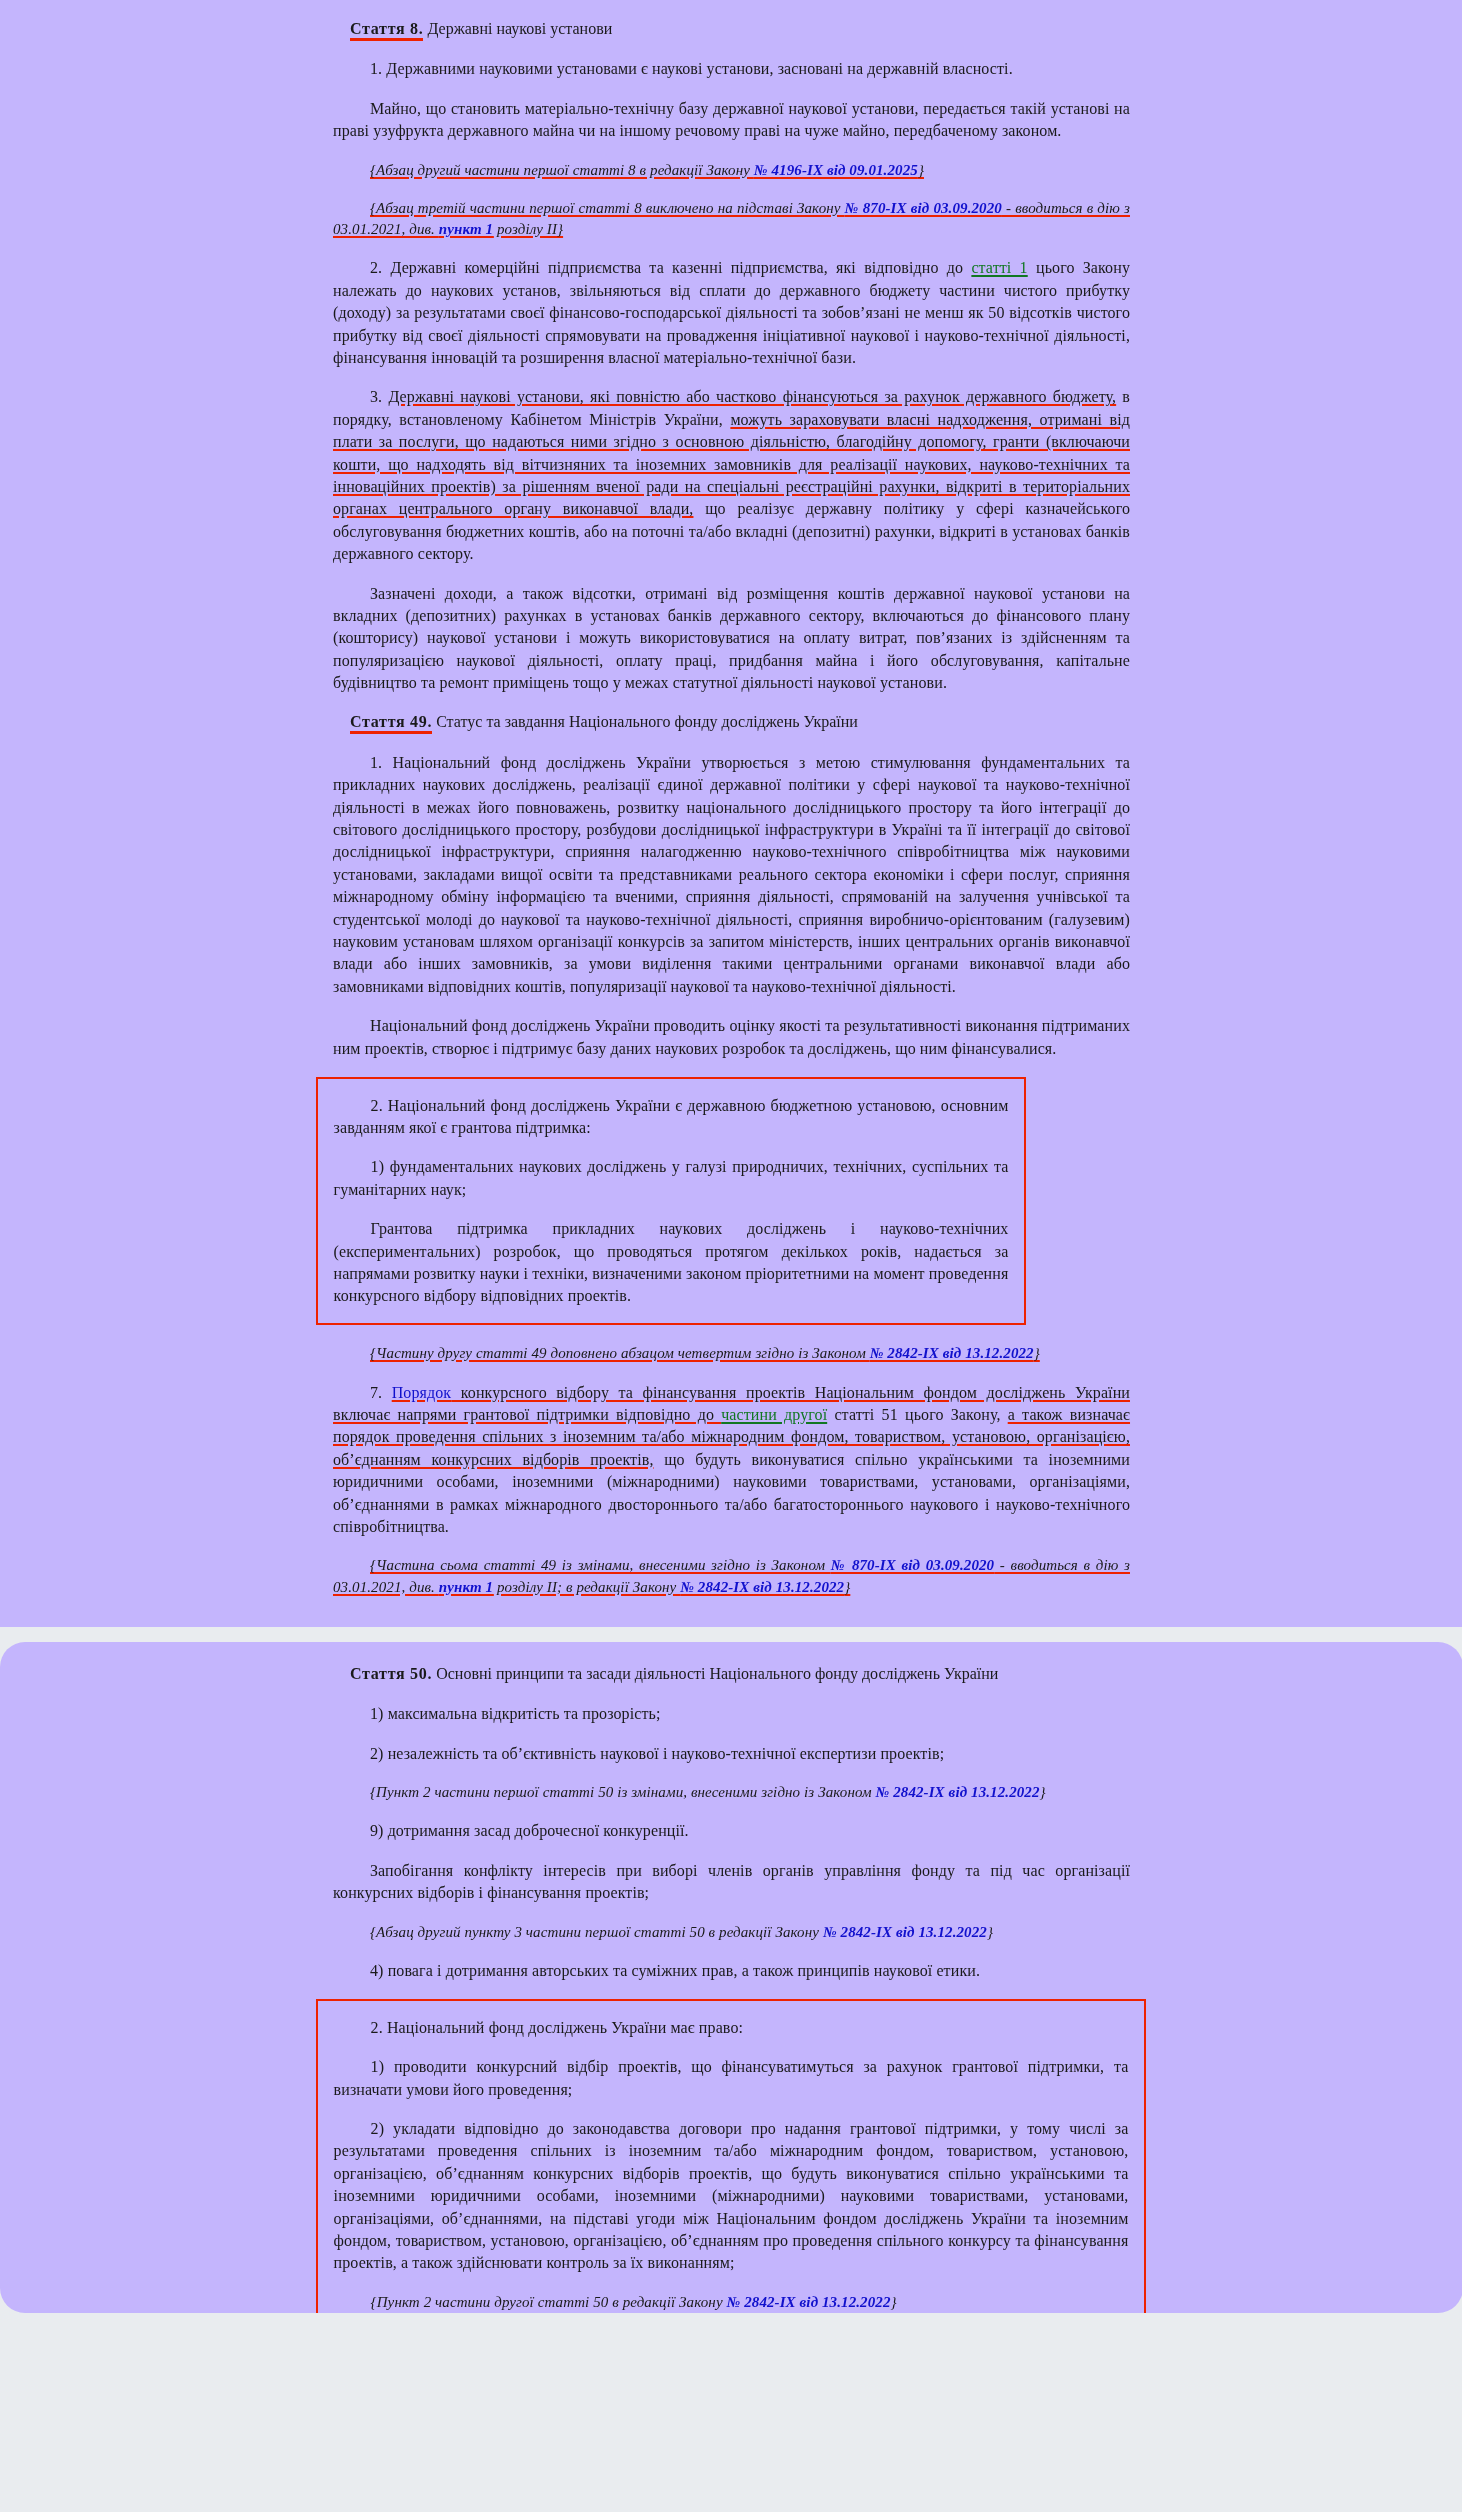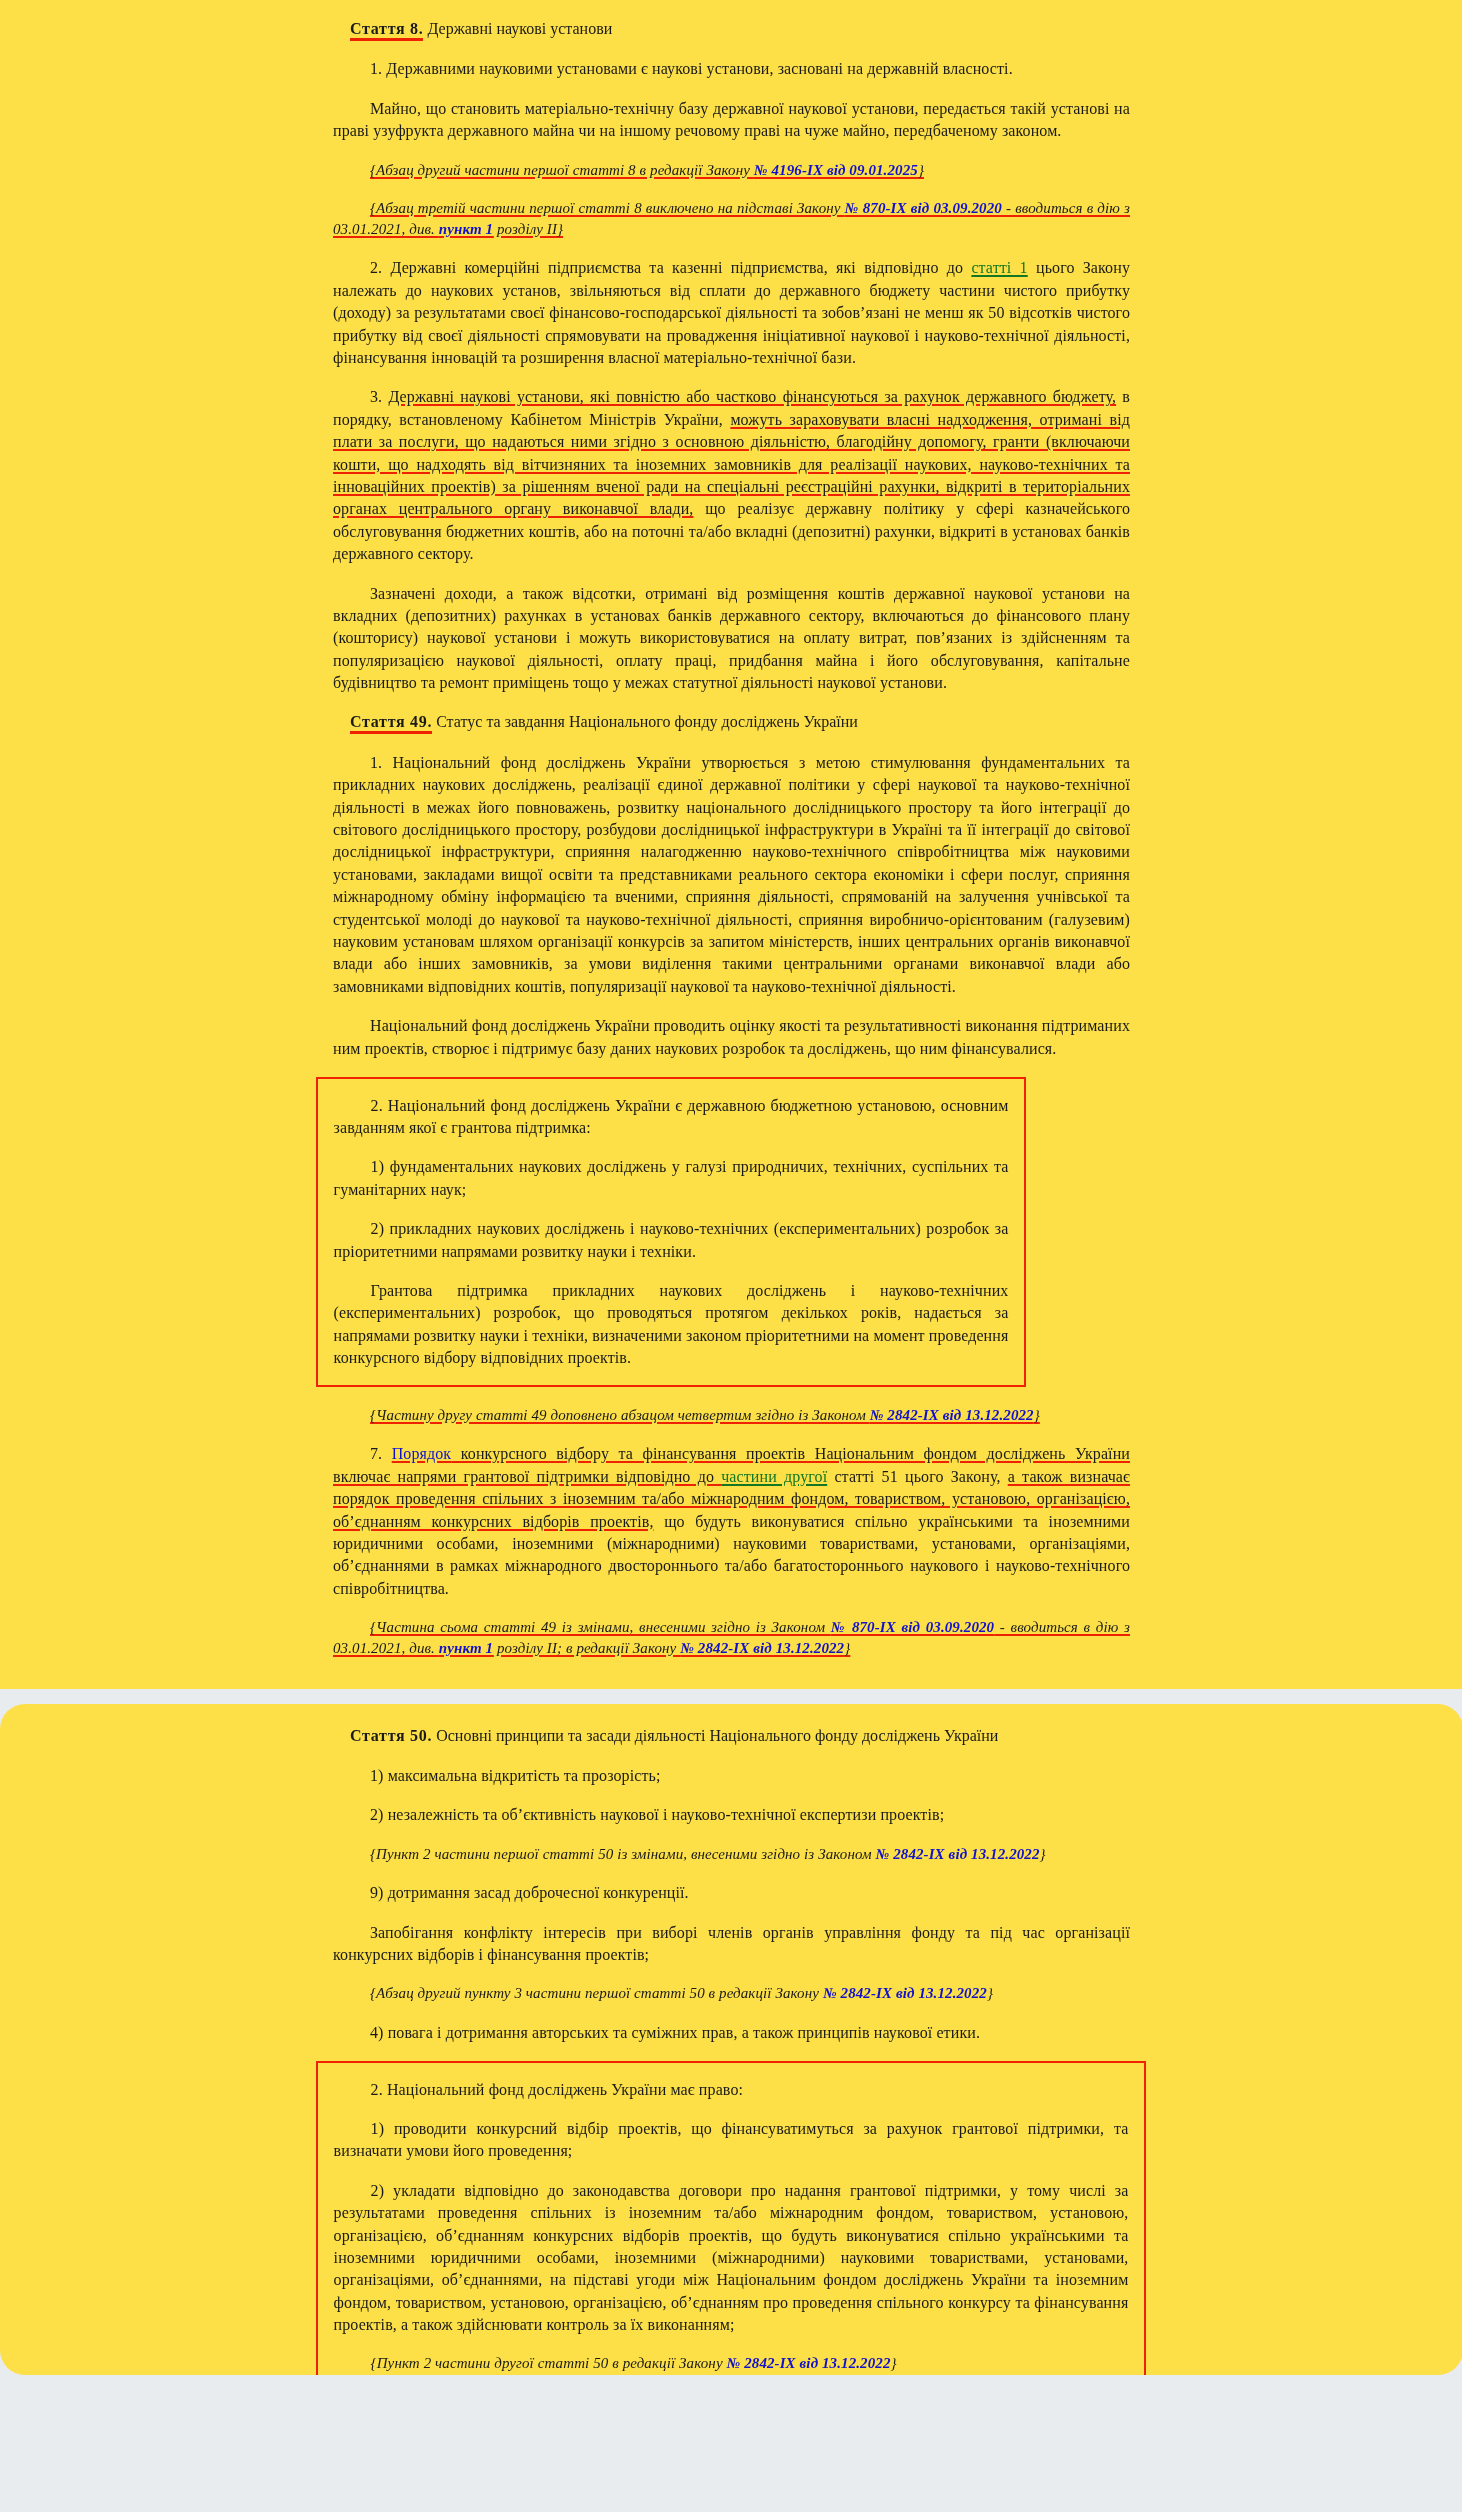--- a/index.html
+++ b/index.html
@@ -13,21 +13,21 @@
     color: #1a1a1a;
   }
   .viewport {
     width: 1463px;
     position: relative;
     background: #e9ecef;
   }
 
   
   .page {
-    background: #fde047;
+    background: #c4b5fd;
     margin: 0 auto;
     position: relative;
     width: 1463px;
     box-sizing: border-box;
   }
   .page-1 { padding: 18px 0 0 0; }
   .page-gap {
     height: 15.6px;
     background: #e9ecef;
     width: 100%;
@@ -174,21 +174,20 @@
         <span class="art-num redline">Стаття 49.</span><span> Статус та завдання Національного фонду досліджень України</span>
       </div>
 
       <p>1. Національний фонд досліджень України утворюється з метою стимулювання фундаментальних та прикладних наукових досліджень, реалізації єдиної державної політики у сфері наукової та науково-технічної діяльності в межах його повноважень, розвитку національного дослідницького простору та його інтеграції до світового дослідницького простору, розбудови дослідницької інфраструктури в Україні та її інтеграції до світової дослідницької інфраструктури, сприяння налагодженню науково-технічного співробітництва між науковими установами, закладами вищої освіти та представниками реального сектора економіки і сфери послуг, сприяння міжнародному обміну інформацією та вченими, сприяння діяльності, спрямованій на залучення учнівської та студентської молоді до наукової та науково-технічної діяльності, сприяння виробничо-орієнтованим (галузевим) науковим установам шляхом організації конкурсів за запитом міністерств, інших центральних органів виконавчої влади або інших замовників, за умови виділення такими центральними органами виконавчої влади або замовниками відповідних коштів, популяризації наукової та науково-технічної діяльності.</p>
 
       <p>Національний фонд досліджень України проводить оцінку якості та результативності виконання підтриманих ним проектів, створює і підтримує базу даних наукових розробок та досліджень, що ним фінансувалися.</p>
 
       <div class="redbox">
         <p>2. Національний фонд досліджень України є державною бюджетною установою, основним завданням якої є грантова підтримка:</p>
         <p>1) фундаментальних наукових досліджень у галузі природничих, технічних, суспільних та гуманітарних наук;</p>
-        <p>2) прикладних наукових досліджень і науково-технічних (експериментальних) розробок за пріоритетними напрямами розвитку науки і техніки.</p>
         <p>Грантова підтримка прикладних наукових досліджень і науково-технічних (експериментальних) розробок, що проводяться протягом декількох років, надається за напрямами розвитку науки і техніки, визначеними законом пріоритетними на момент проведення конкурсного відбору відповідних проектів.</p>
       </div>
 
       <p class="note hl"><span>{Частину другу статті 49 доповнено абзацом четвертим згідно із Законом </span><span class="lnk-blue">№ 2842-IX від 13.12.2022</span><span>}</span></p>
 
       <p><span>7. </span><span class="lnk-blue-up hl">Порядок</span><span class="hl"> конкурсного відбору та фінансування проектів Національним фондом досліджень України включає напрями грантової підтримки відповідно до </span><span class="lnk-green">частини другої</span><span> статті 51 цього Закону, </span><span class="hl">а також визначає порядок проведення спільних з іноземним та/або міжнародним фондом, товариством, установою, організацією, об’єднанням конкурсних відборів проектів,</span><span> що будуть виконуватися спільно українськими та іноземними юридичними особами, іноземними (міжнародними) науковими товариствами, установами, організаціями, об’єднаннями в рамках міжнародного двостороннього та/або багатостороннього наукового і науково-технічного співробітництва.</span></p>
 
       <p class="note hl"><span>{Частина сьома статті 49 із змінами, внесеними згідно із Законом </span><span class="lnk-blue">№ 870-IX від 03.09.2020</span><span> - вводиться в дію з 03.01.2021, див. </span><span class="lnk-blue">пункт 1</span><span> розділу II; в редакції Закону </span><span class="lnk-blue">№ 2842-IX від 13.12.2022</span><span>}</span></p>
 
       <div class="spacer-sm"></div>

